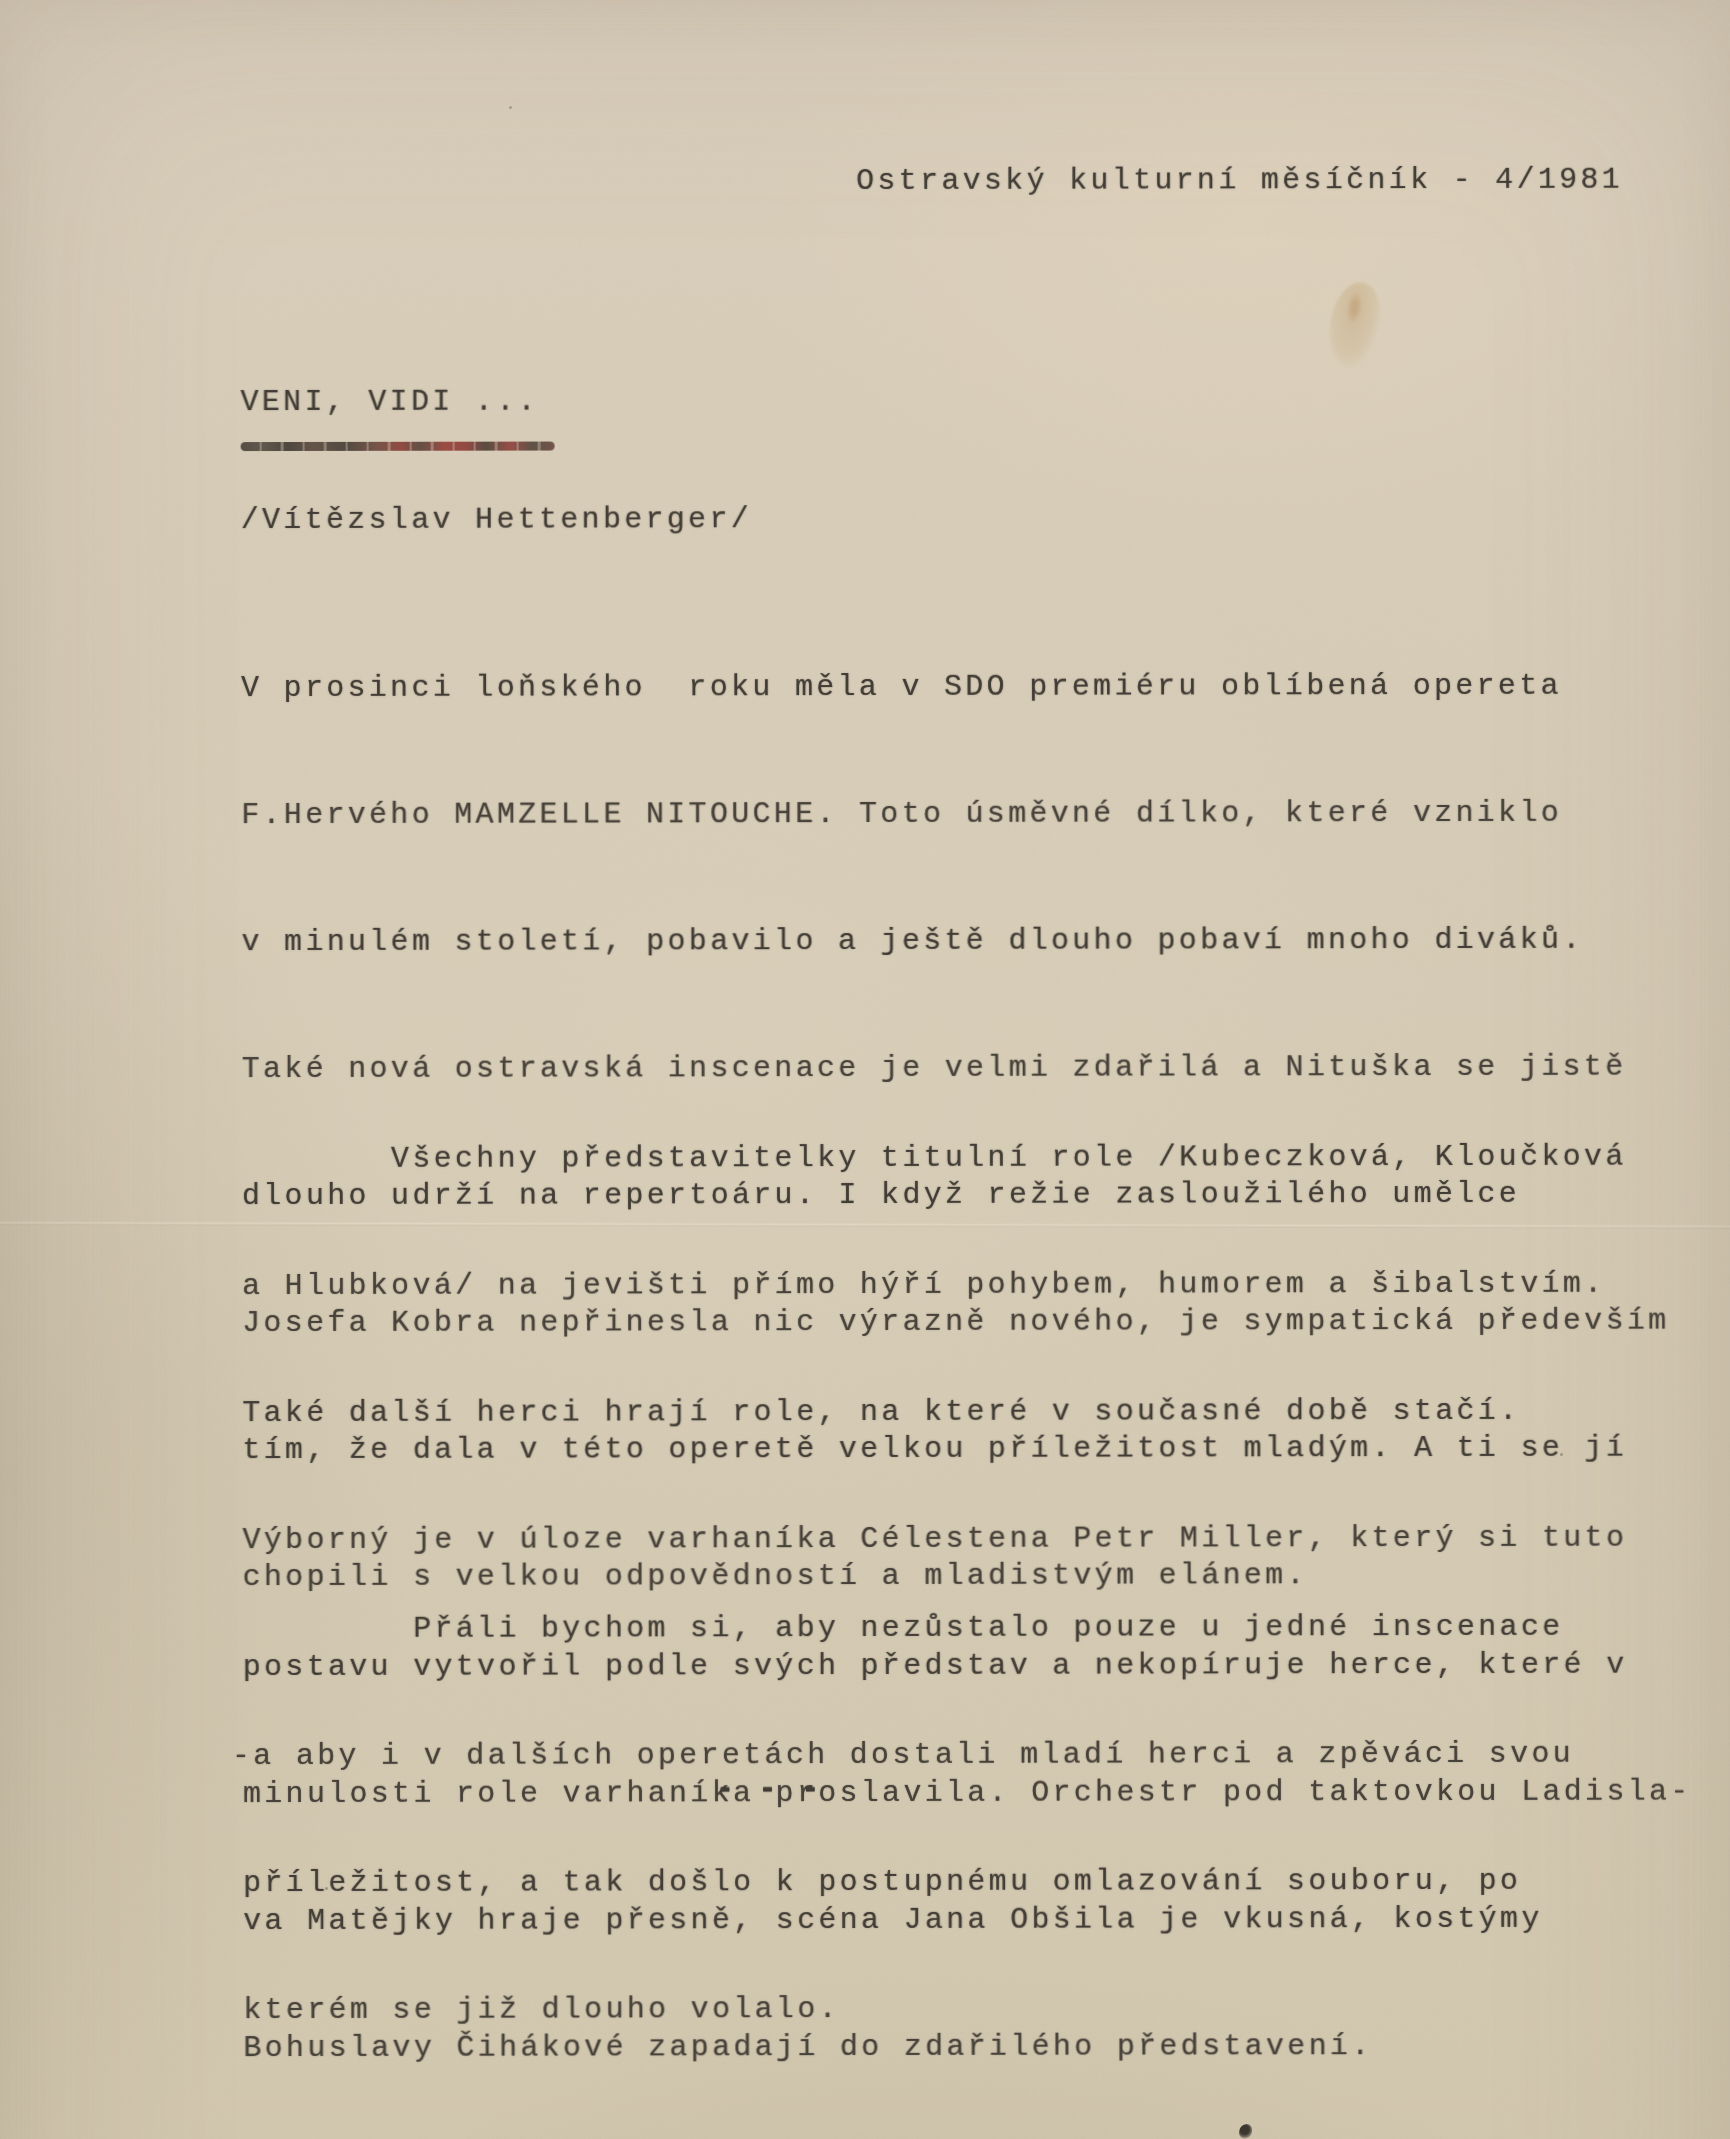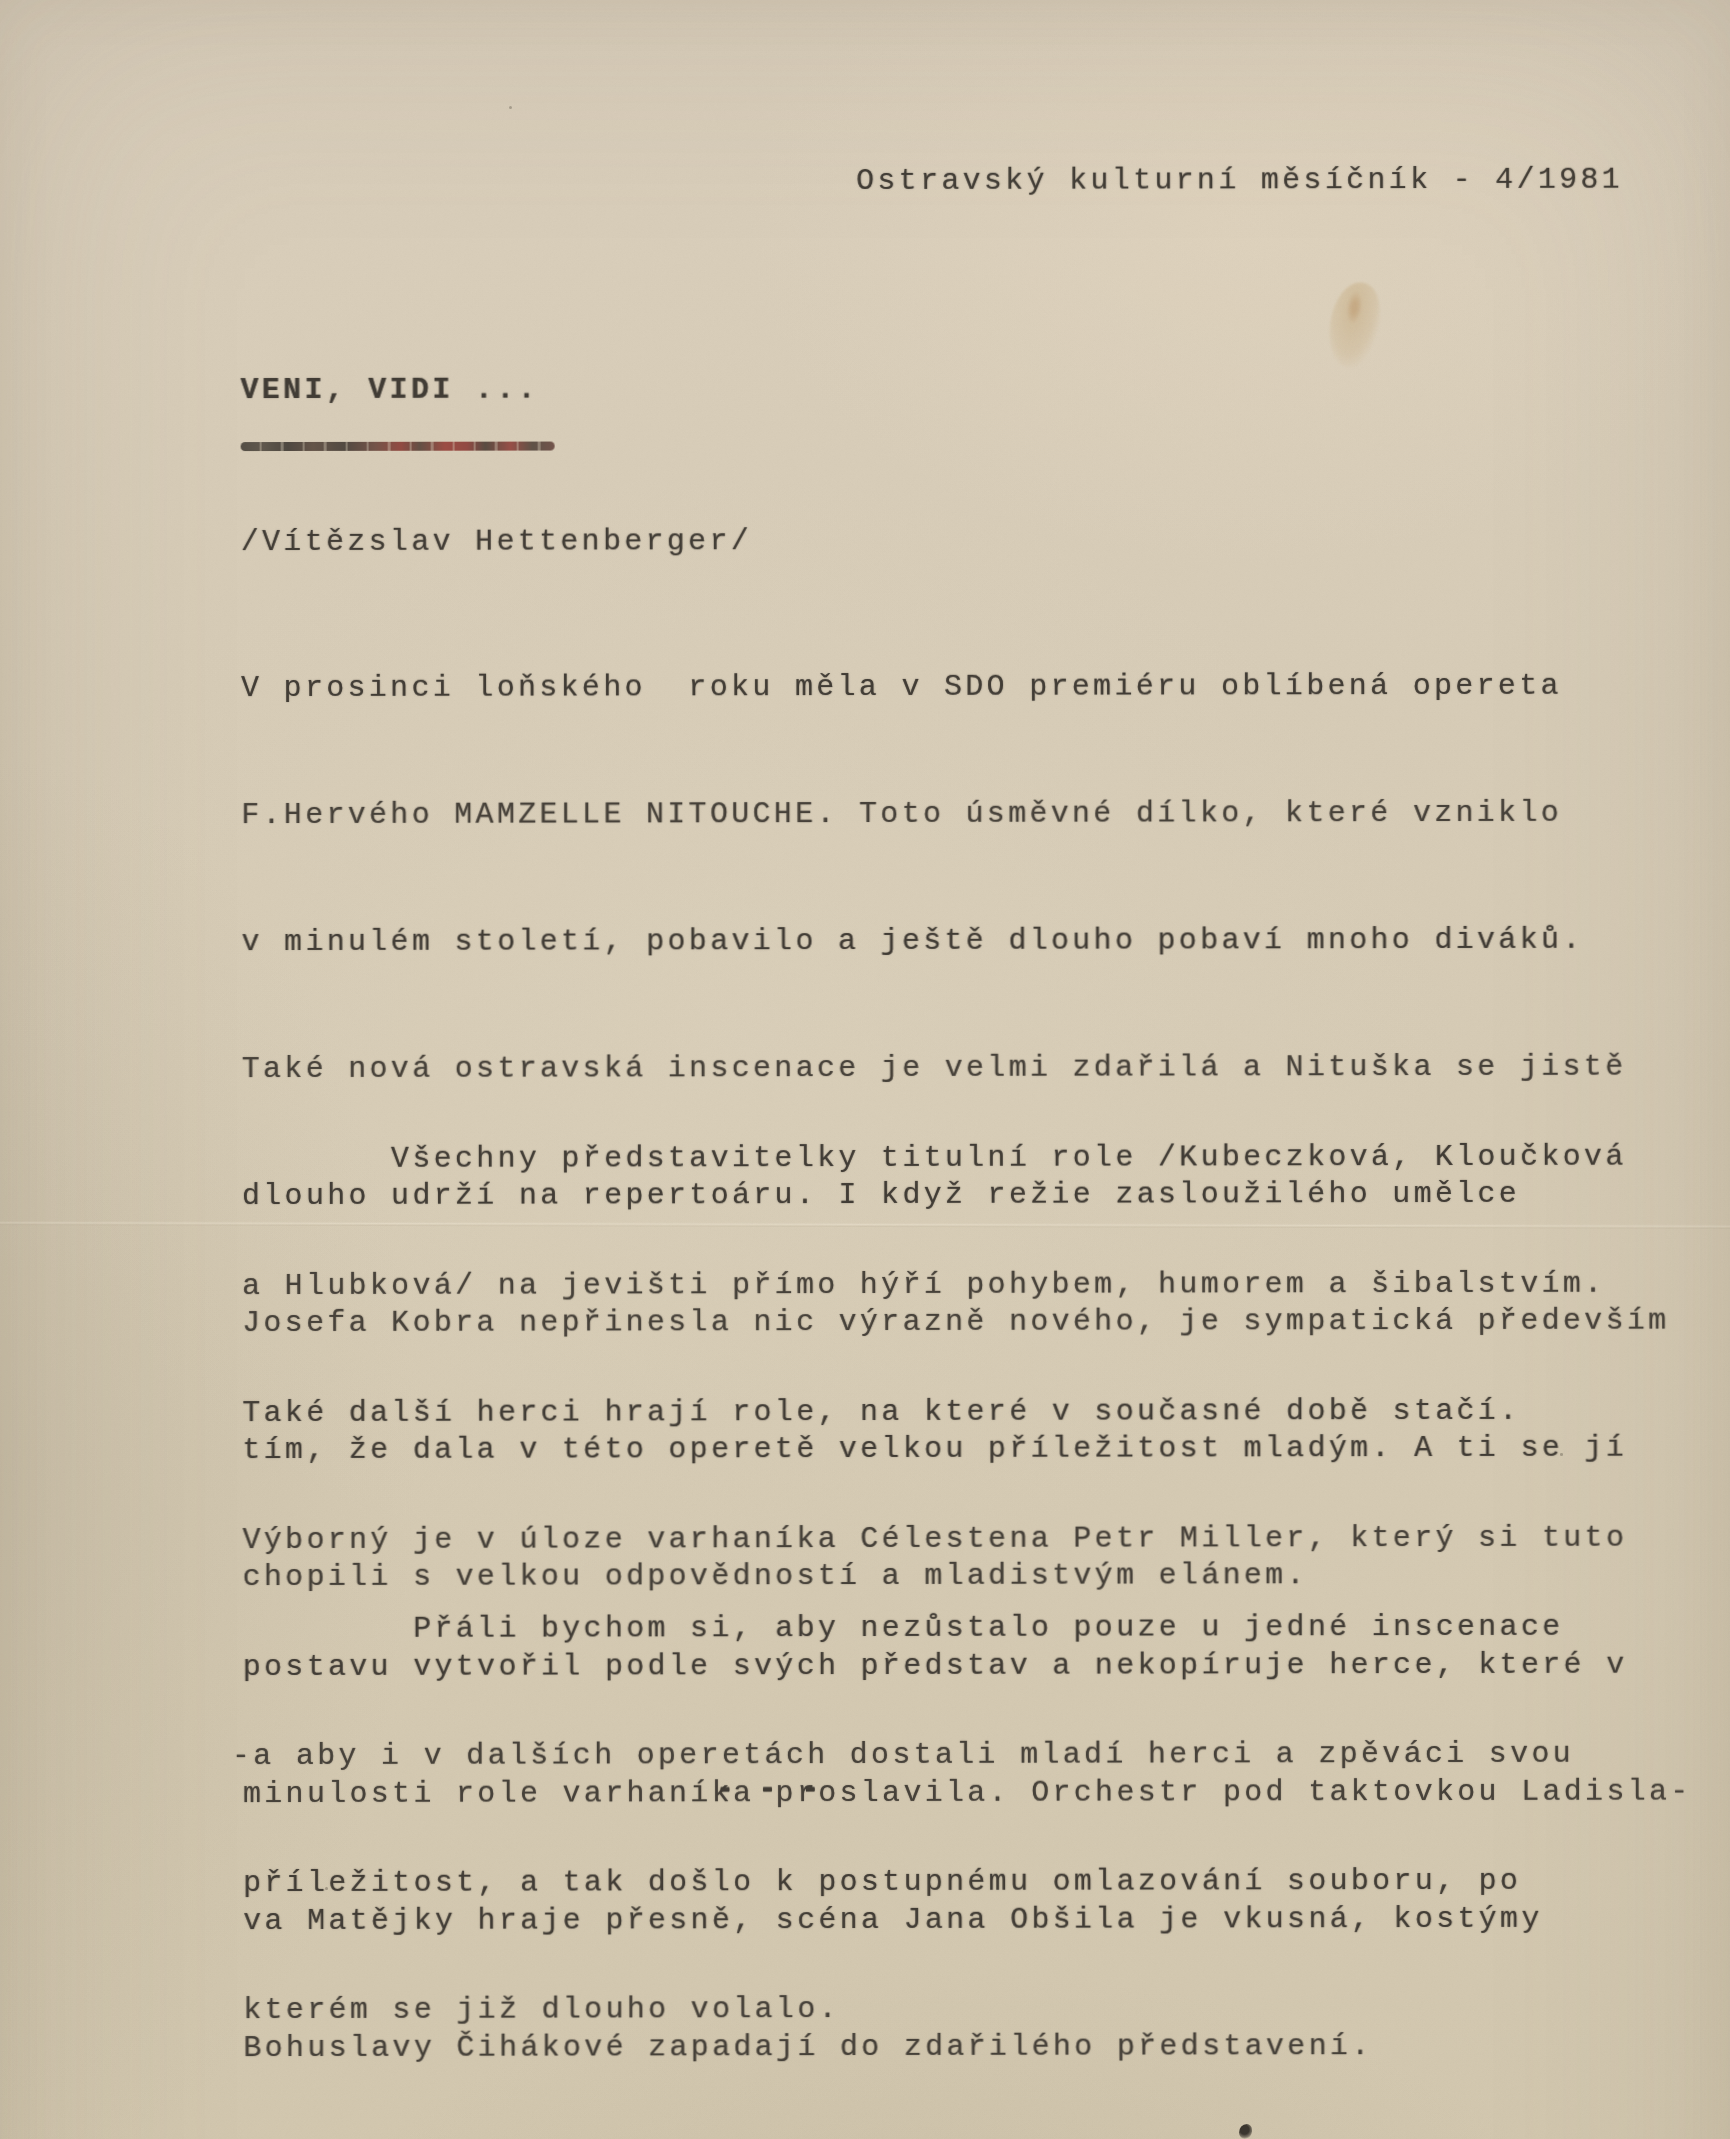--- a/index.html
+++ b/index.html
@@ -25,22 +25,22 @@
     letter-spacing:3.3px;
     white-space:pre;
     text-shadow:0 0 0.9px rgba(62,57,50,.55), 0 0 3px rgba(62,57,50,.12);
     filter:blur(0.1px);
   }
   .para{position:absolute;left:242px;}
   .para .line{height:59px;line-height:59px;position:relative;}
   .para .line:nth-child(even){opacity:.96;}
   .hang{margin-left:-11px;}
   .header-line{left:858px;top:152px;height:59px;line-height:59px;}
-  .title-line{left:242px;top:360px;height:59px;line-height:59px;font-weight:bold;}
-  .byline-line{left:242px;top:512px;height:59px;line-height:59px;}
+  .title-line{left:242px;top:372px;height:59px;line-height:59px;}
+  .byline-line{left:242px;top:490px;height:59px;line-height:59px;}
   .title-underline{
     position:absolute;left:242px;top:441px;width:314px;height:9px;
     border-radius:4.3px;
     background-image:
       repeating-linear-gradient(90deg, rgba(214,203,181,0) 0 19px, rgba(214,203,181,.4) 19px 21.4px),
       linear-gradient(90deg,#4a443c 0%,#564e44 7%,#433d36 15%,#5c4b40 23%,#473f37 33%,
         #6d4a40 43%,#8d4038 51%,#5a463c 57%,#97423a 65%,#8e3f3a 72%,#4f4238 78%,
         #93453e 86%,#55483e 93%,#6b4a42 100%);
     filter:blur(0.5px);
     opacity:.92;

